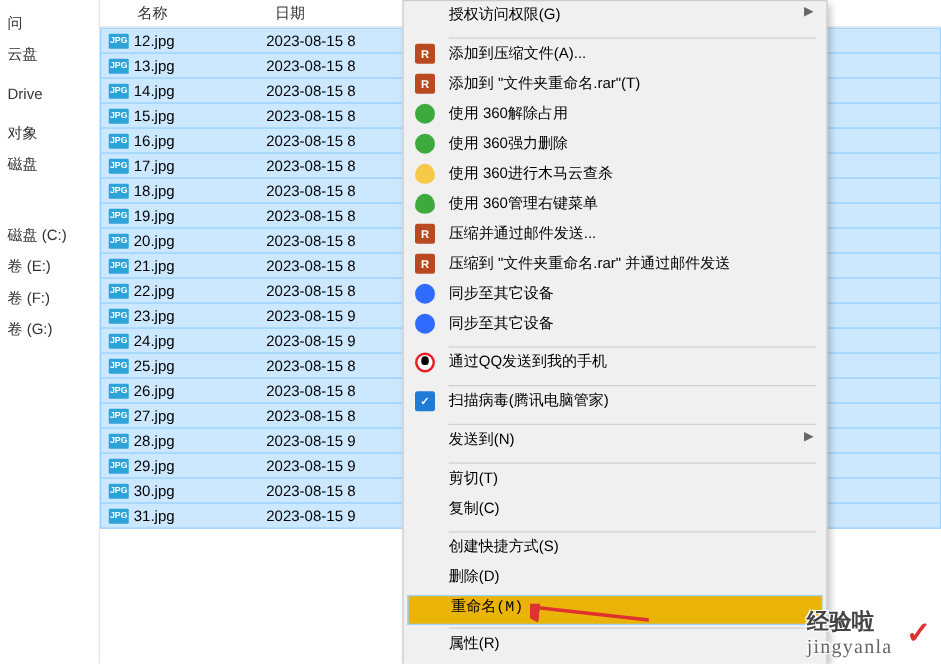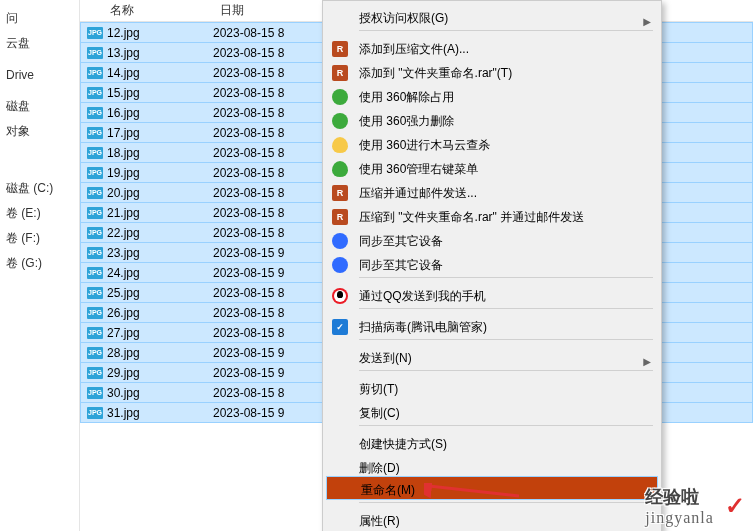--- a/index.html
+++ b/index.html
@@ -59,26 +59,26 @@
       width: 340px;
       background: #f0f0f0;
       border: 1px solid #ccc;
       box-shadow: 3px 3px 6px rgba(0,0,0,.25);
       padding: 2px;
       font-size: 12px;
       color: #000;
     }
     .menu-item {
       display: flex;
-      align-items: flex-end;
+      align-items: flex-start;
       height: 24px;
       padding: 0 18px 0 6px;
       position: relative;
     }
-    .menu-item.highlighted { background: #c2410c; border: 1px solid #99d1ff; margin: -1px 1px; }
+    .menu-item.highlighted { background: #eab308; border: 1px solid #99d1ff; margin: -1px 1px; font-family: Liberation Mono, monospace; }
     .menu-icon {
       width: 18px; height: 18px;
       margin-right: 10px;
       display: flex; align-items: center; justify-content: center;
       font-size: 11px;
     }
     .menu-label { flex: 1; white-space: nowrap; }
     .menu-arrow { position: absolute; right: 8px; color: #666; font-size: 10px; }
     .menu-sep { height: 1px; background: #d0d0d0; margin: 3px 6px 3px 34px; }
     .icon-box { border-radius: 2px; width: 16px; height: 16px; display:flex; align-items:center; justify-content:center; color:#fff; font-size:9px; font-weight:bold; }
@@ -116,22 +116,22 @@
 </head>
 <body>
 
 <div class="container">
   <div class="sidebar">
     <div class="sidebar-item">问</div>
     <div class="sidebar-item">云盘</div>
     <div class="sidebar-item"></div>
     <div class="sidebar-item">Drive</div>
     <div class="sidebar-item"></div>
+    <div class="sidebar-item">对象</div>
     <div class="sidebar-item">磁盘</div>
-    <div class="sidebar-item">对象</div>
     <div class="sidebar-item"></div>
     <div class="sidebar-item"></div>
     <div class="sidebar-item"></div>
     <div class="sidebar-item"></div>
     <div class="sidebar-item">磁盘 (C:)</div>
     <div class="sidebar-item">卷 (E:)</div>
     <div class="sidebar-item">卷 (F:)</div>
     <div class="sidebar-item">卷 (G:)</div>
   </div>
 

